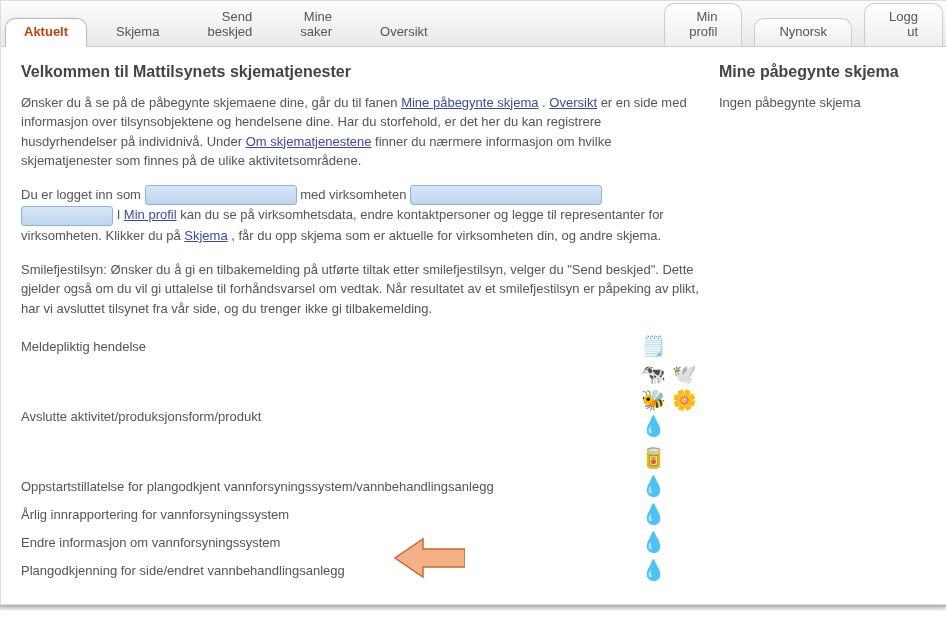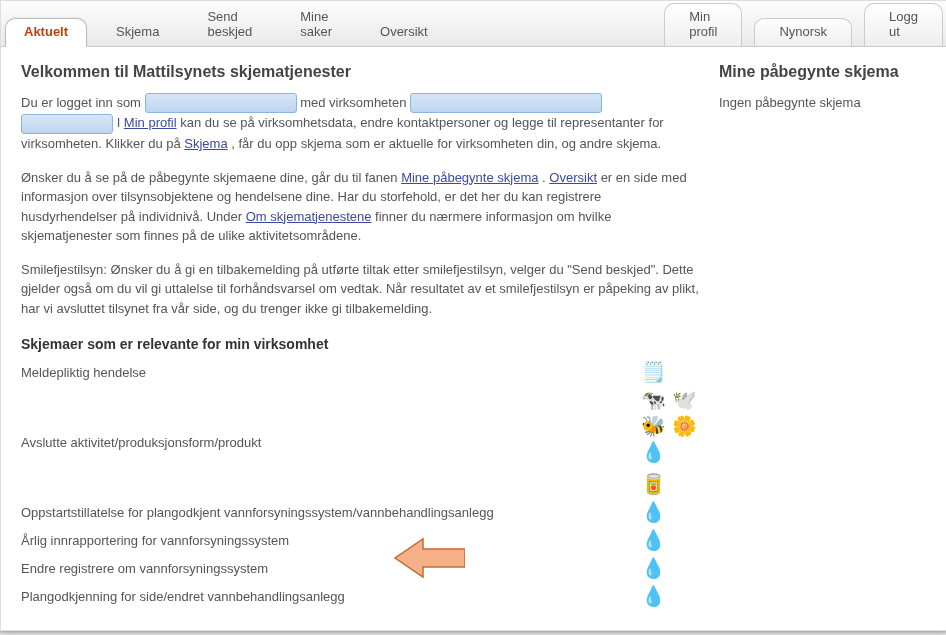--- a/index.html
+++ b/index.html
@@ -27,21 +27,21 @@
     padding: 2px 4px 0 4px;
     gap: 10px;
   }
   .tab, .tab-right {
     position: relative;
     padding: 6px 18px 6px 18px;
     border-radius: 10px 10px 0 0;
     font-size: 13px;
     color: #555;
     cursor: pointer;
-    text-align: left;
+    text-align: right;
     line-height: 1.15;
     white-space: pre-line;
     border: 1px solid transparent;
     border-bottom: none;
   }
   .tab.active {
     background: #fff;
     color: #c2410c;
     font-weight: bold;
     border: 1px solid #bbb;
@@ -167,46 +167,45 @@
 ut</div>
   </div>
 
   <div class="content">
 
     <div class="main">
 
       <h1 class="page-title">Velkommen til Mattilsynets skjematjenester</h1>
 
       <p class="para">
+        <span>Ønsker du å se på de påbegynte skjemaene dine, går du til fanen </span>
+        <a class="inline">Mine påbegynte skjema</a>
+        <span>. </span>
+        <a class="inline">Oversikt</a>
+        <span> er en side med informasjon over tilsynsobjektene og hendelsene dine. Har du storfehold, er det her du kan registrere husdyrhendelser på individnivå. Under </span>
+        <a class="inline">Om skjematjenestene</a>
+        <span> finner du nærmere informasjon om hvilke skjematjenester som finnes på de ulike aktivitetsområdene.</span>
+      </p>
+
+      <p class="para">
         <span>Du er logget inn som </span>
         <span class="field-box fb1"></span>
         <span> med virksomheten </span>
         <span class="field-box fb2"></span>
         <br>
         <span class="field-box fb3"></span>
         <span> I </span>
         <a class="inline">Min profil</a>
         <span> kan du se på virksomhetsdata, endre kontaktpersoner og legge til representanter for virksomheten. Klikker du på </span>
         <a class="inline">Skjema</a>
         <span>, får du opp skjema som er aktuelle for virksomheten din, og andre skjema.</span>
       </p>
 
-      <p class="para">
-        <span>Ønsker du å se på de påbegynte skjemaene dine, går du til fanen </span>
-        <a class="inline">Mine påbegynte skjema</a>
-        <span>. </span>
-        <a class="inline">Oversikt</a>
-        <span> er en side med informasjon over tilsynsobjektene og hendelsene dine. Har du storfehold, er det her du kan registrere husdyrhendelser på individnivå. Under </span>
-        <a class="inline">Om skjematjenestene</a>
-        <span> finner du nærmere informasjon om hvilke skjematjenester som finnes på de ulike aktivitetsområdene.</span>
-      </p>
-
       <p class="para">Smilefjestilsyn: Ønsker du å gi en tilbakemelding på utførte tiltak etter smilefjestilsyn, velger du "Send beskjed". Dette gjelder også om du vil gi uttalelse til forhåndsvarsel om vedtak. Når resultatet av et smilefjestilsyn er påpeking av plikt, har vi avsluttet tilsynet fra vår side, og du trenger ikke gi tilbakemelding.</p>
 
-      <div class="rel-heading">Skjemaer som er relevante for min virksomhet</div>
 
       <div id="forms-list">
           <div class="form-row">
             <div class="label">Meldepliktig hendelse</div>
             <div class="icons">
               <span class="mini-icon">🗒️</span>
             </div>
           </div>
           <div class="form-row">
             <div class="label">Avslutte aktivitet/produksjonsform/produkt</div>
@@ -226,21 +225,21 @@
               <span class="mini-icon">💧</span>
             </div>
           </div>
           <div class="form-row">
             <div class="label">Årlig innrapportering for vannforsyningssystem</div>
             <div class="icons">
               <span class="mini-icon">💧</span>
             </div>
           </div>
           <div class="form-row">
-            <div class="label">Endre registrere om vannforsyningssystem</div>
+            <div class="label">Endre informasjon om vannforsyningssystem</div>
             <div class="icons">
               <span class="mini-icon">💧</span>
             </div>
           </div>
           <div class="form-row">
             <div class="label">Plangodkjenning for side/endret vannbehandlingsanlegg</div>
             <div class="icons">
               <span class="mini-icon">💧</span>
             </div>
           </div>

